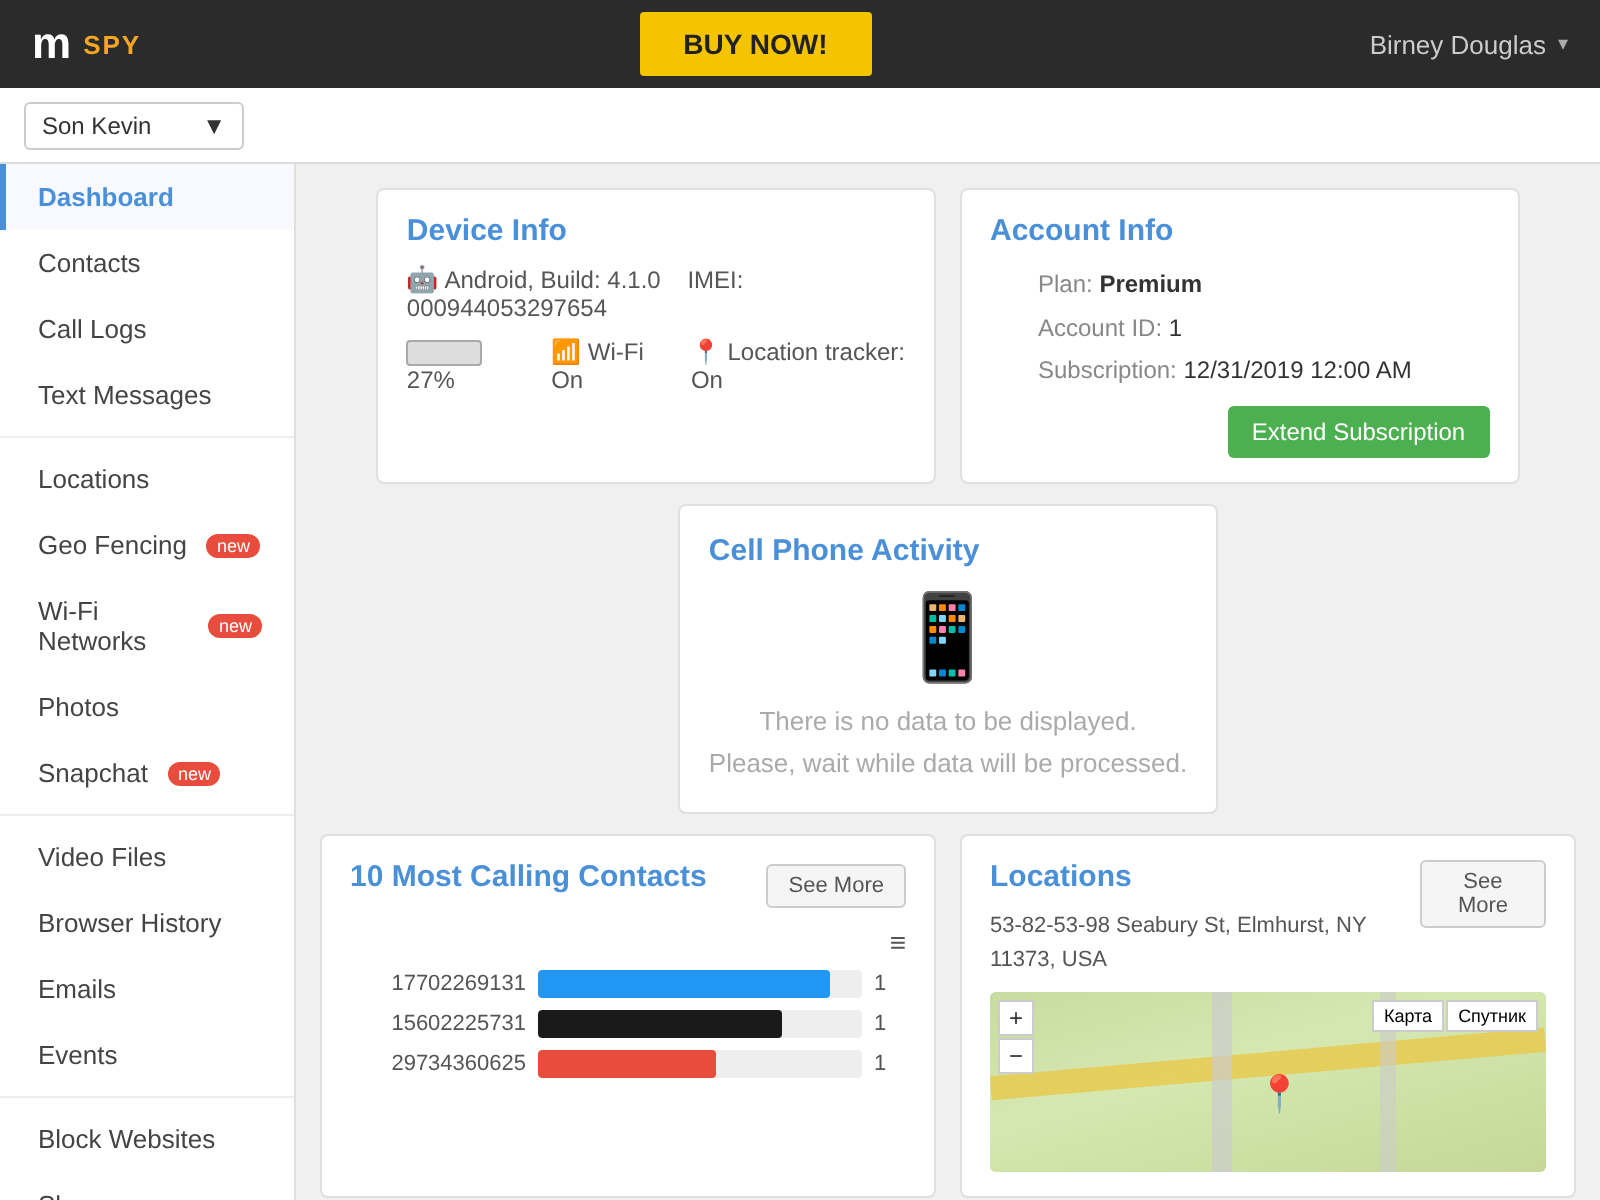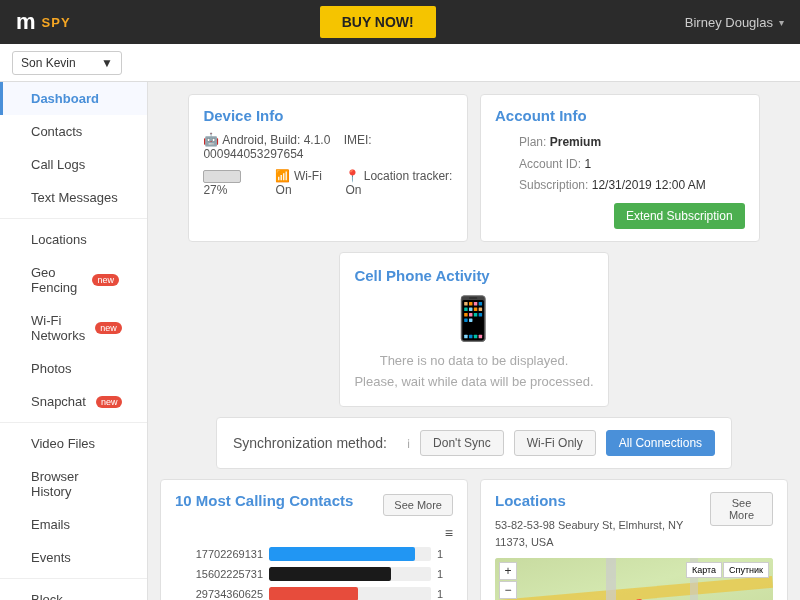--- a/index.html
+++ b/index.html
@@ -61,21 +61,21 @@
 
     
     .sidebar {
       width: 148px;
       background: #fff;
       border-right: 1px solid #e0e0e0;
       overflow-y: auto;
       flex-shrink: 0;
     }
     .sidebar-item {
-      padding: 9px 28px;
+      padding: 9px 16px;
       font-size: 13px;
       color: #444;
       cursor: pointer;
       display: flex;
       align-items: center;
       gap: 6px;
       position: relative;
       border-left: 3px solid transparent;
     }
     .sidebar-item.active {
@@ -392,27 +392,20 @@
 
     <div class="activity-card">
       <div class="card-title">Cell Phone Activity</div>
       <div class="phone-icon">📱</div>
       <div class="no-data-text">
         <div>There is no data to be displayed.</div>
         <div>Please, wait while data will be processed.</div>
       </div>
     </div>
 
-    <div class="sync-card">
-      <span class="sync-label">Synchronization method:</span>
-      <span class="sync-info-icon">ℹ</span>
-      <button class="sync-btn">Don't Sync</button>
-      <button class="sync-btn">Wi-Fi Only</button>
-      <button class="sync-btn active">All Connections</button>
-    </div>
 
     <div class="bottom-row">
 
       <div class="calling-card">
         <div class="calling-header">
           <span class="card-title">10 Most Calling Contacts</span>
           <button class="see-more-btn">See More</button>
         </div>
         <div class="hamburger">≡</div>
         <div id="bar-rows-container">

